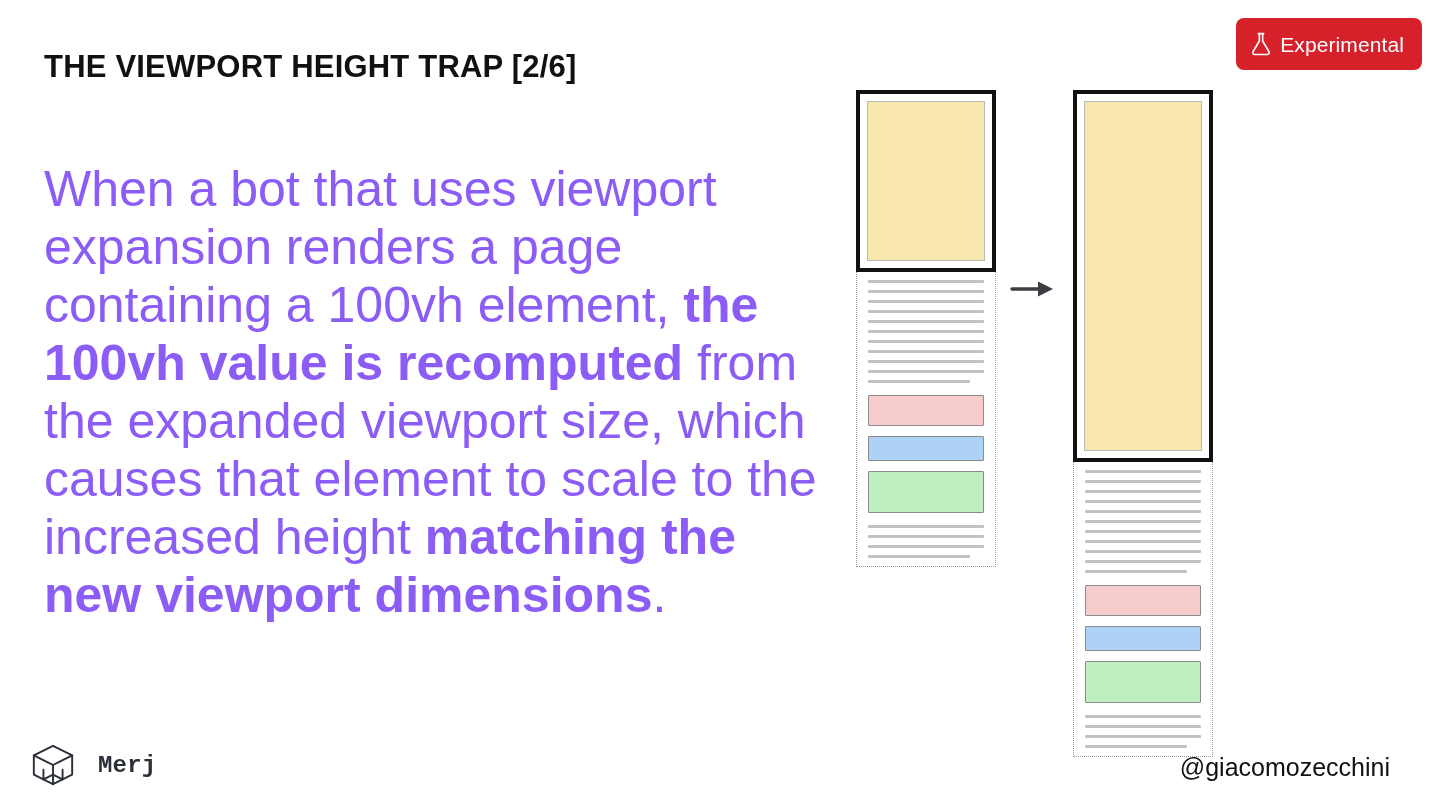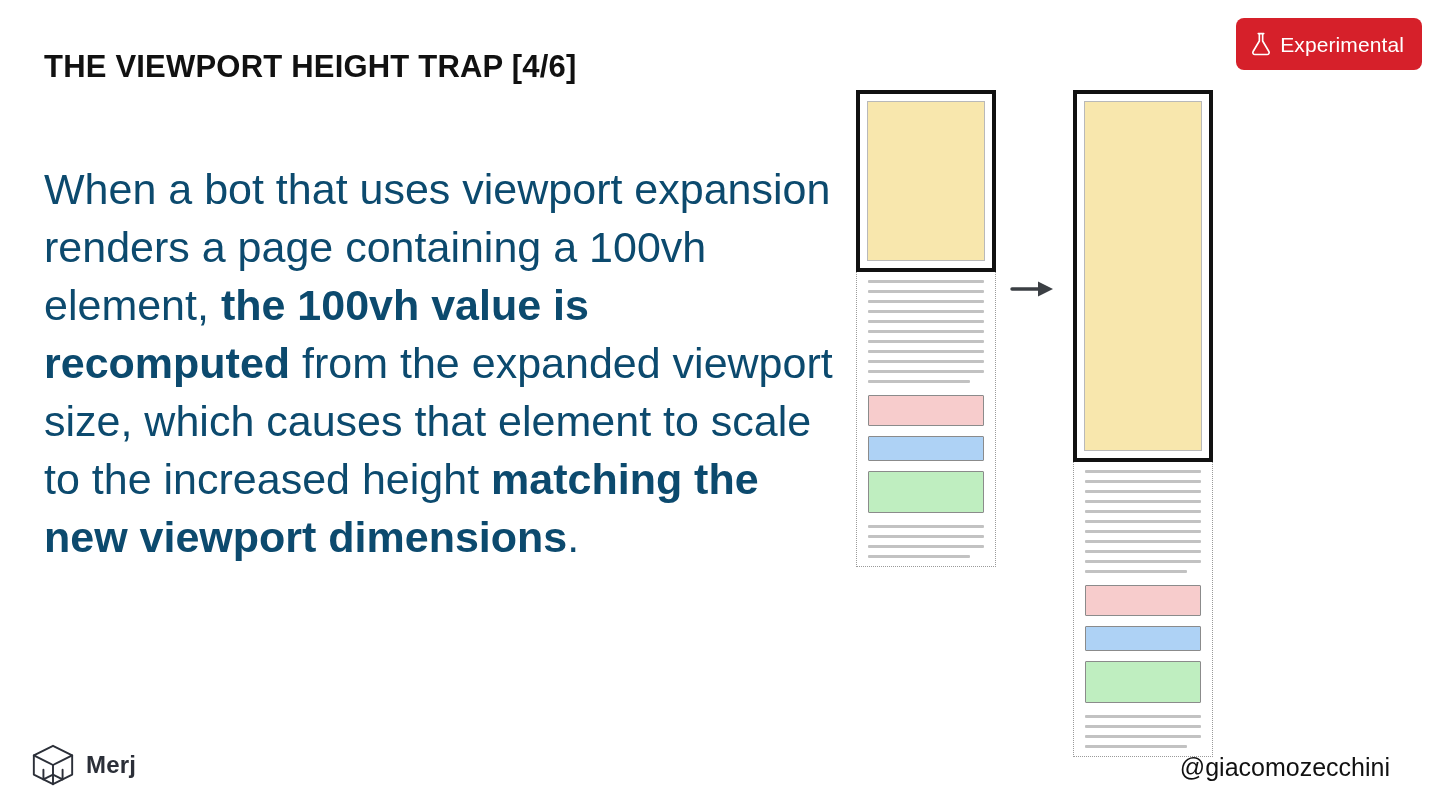--- a/index.html
+++ b/index.html
@@ -56,24 +56,24 @@
     white-space: nowrap;
     font-stretch: condensed;
   }
 
   
   .body-copy {
     position: absolute;
     left: 44px;
     top: 160px;
     width: 790px;
-    font-size: 43px;
+    font-size: 50px;
     line-height: 58px;
     font-weight: 400;
-    color: #0c4a6e;
+    color: #8b5cf6;
     font-stretch: condensed;
   }
   .body-copy b { font-weight: 700; }
 
   
   .diagram {
     position: absolute;
     left: 840px;
     top: 90px;
     width: 400px;
@@ -146,21 +146,22 @@
     height: 22px;
   }
 
   
   .footer-brand {
     position: absolute;
     left: 30px;
     bottom: 22px;
     display: flex;
     align-items: center;
-    gap: 10px;
+    gap: 22px;
+    font-family: Liberation Mono, monospace;
   }
   .logo-mark { width: 46px; height: 46px; display: block; }
   .brand-name {
     font-size: 24px;
     font-weight: 700;
     color: #2b2f38;
     letter-spacing: 0.2px;
   }
   .handle {
     position: absolute;
@@ -175,21 +176,21 @@
 </head>
 <body>
 
 <div class="badge">
   <svg class="flask-icon" viewBox="0 0 24 26" aria-hidden="true">
     <path d="M9 1.6h6M10.2 1.6v8.1L3.4 21.2c-.9 1.6.2 3.3 2 3.3h13.2c1.8 0 2.9-1.7 2-3.3L13.8 9.7V1.6" fill="none" stroke="#ffffff" stroke-width="1.8" stroke-linecap="round" stroke-linejoin="round"></path>
   </svg>
   <span class="badge-label">Experimental</span>
 </div>
 
-<div class="slide-title">THE VIEWPORT HEIGHT TRAP [4/6]</div>
+<div class="slide-title">THE VIEWPORT HEIGHT TRAP [2/6]</div>
 
 <div class="body-copy"><span>When a bot that uses viewport expansion renders a page containing a 100vh element, </span><b>the 100vh value is recomputed</b><span> from the expanded viewport size, which causes that element to scale to the increased height </span><b>matching the new viewport dimensions</b><span>.</span></div>
 
 <div class="diagram">
 
   <div class="col col-before">
     <div class="viewport-frame" style="height:182px;">
       <div class="vh-block"></div>
     </div>
     <div class="below-fold">

